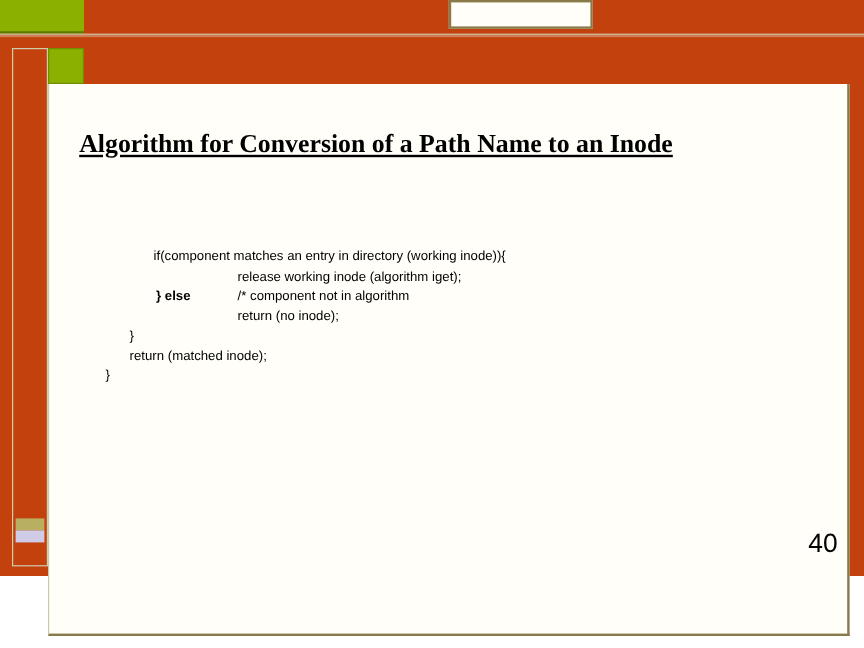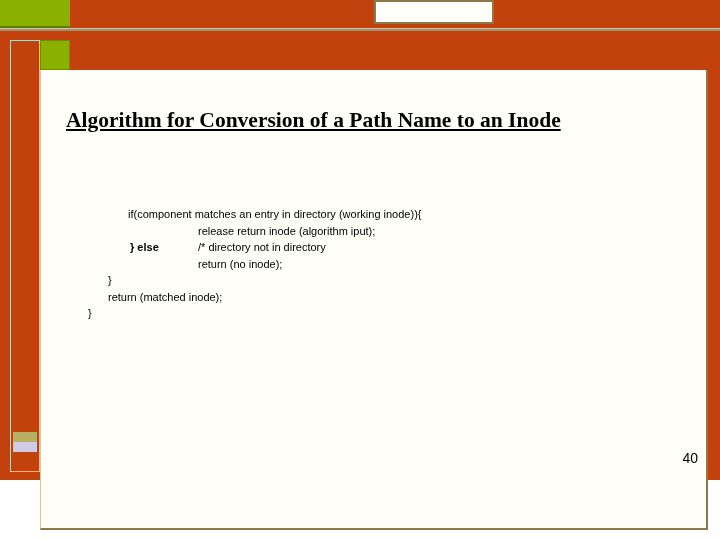--- a/index.html
+++ b/index.html
@@ -104,21 +104,21 @@
   .ind1 { padding-left: 40px; }
   .ind2 { padding-left: 110px; }
   .else-row .kw { width: 110px; display: inline-block; padding-left: 42px; font-weight: bold; }
   .else-row .rest { display: inline-block; }
   .lvl0 { padding-left: 0; }
   .lvlb { padding-left: 20px; }
 
   .pagenum {
     position: absolute;
     right: 22px; bottom: 14px;
-    font-size: 14px;
+    font-size: 22px;
     color: #000;
     margin-left: 25px;
   }
 </style>
 </head>
 <body>
 
 <div class="slide">
 
   <div class="top-left-green"></div>
@@ -130,24 +130,24 @@
   <div class="left-green-sq"></div>
   <div class="left-small-olive"></div>
   <div class="left-small-lav"></div>
 
   <div class="content-frame"></div>
 
   <div class="title">Algorithm for Conversion of a Path Name to an Inode</div>
 
   <div class="code-area">
     <div class="row ind1">if(component matches an entry in directory (working inode)){</div>
-    <div class="row ind2">release return inode (algorithm iput);</div>
+    <div class="row ind2">release working inode (algorithm iget);</div>
     <div class="row else-row">
       <span class="kw">} else</span>
-      <span class="rest">/* directory not in directory</span>
+      <span class="rest">/* component not in algorithm</span>
     </div>
     <div class="row ind2">return (no inode);</div>
     <div class="row lvlb">}</div>
     <div class="row lvlb">return (matched inode);</div>
     <div class="row lvl0">}</div>
   </div>
 
   <div class="pagenum">40</div>
 
 </div>

